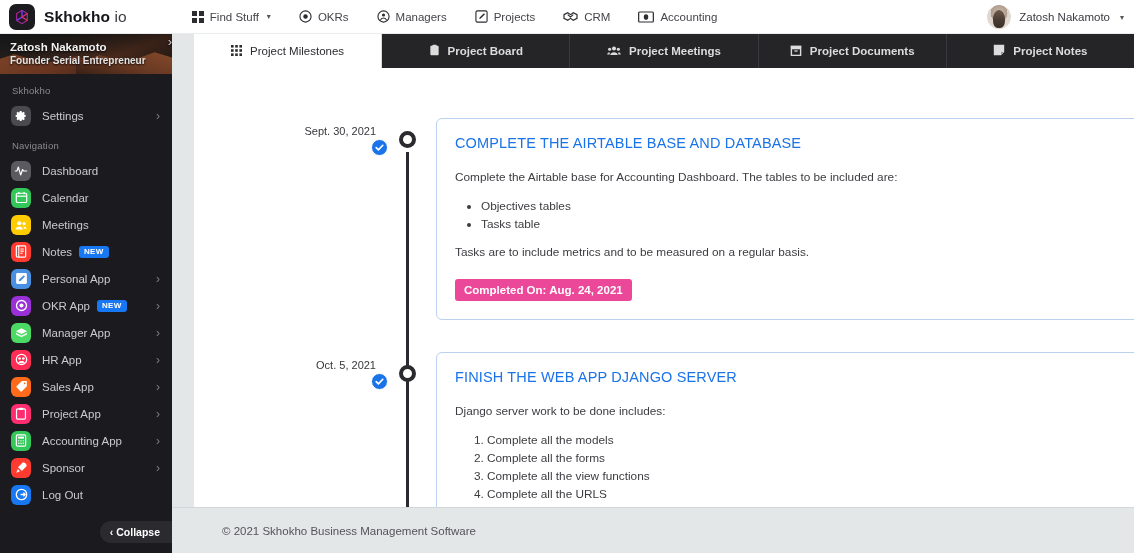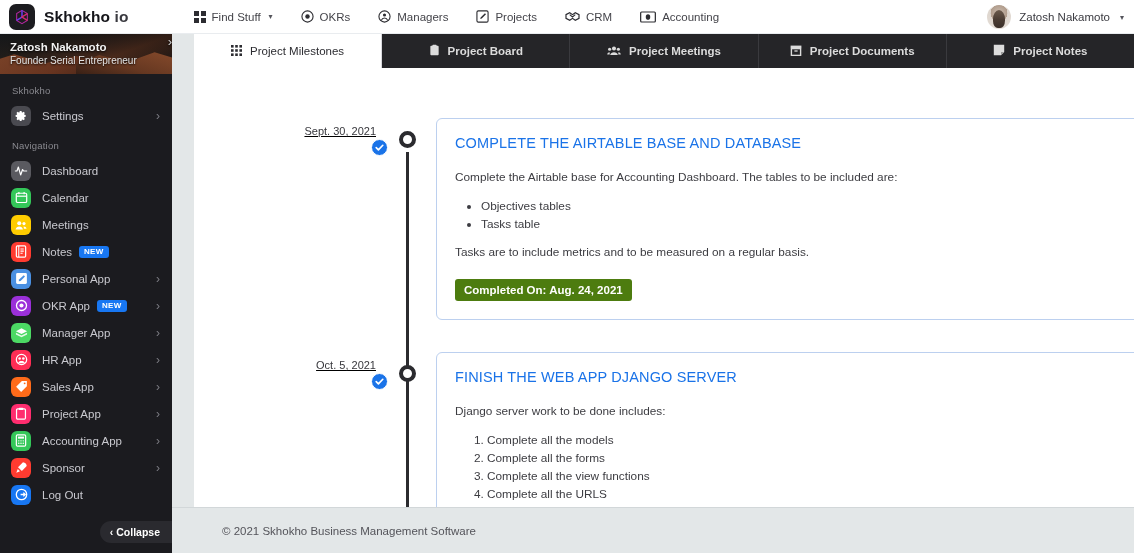--- a/index.html
+++ b/index.html
@@ -23,21 +23,21 @@
   .brand-logo {
     width: 26px; height: 26px; border-radius: 7px;
     background: #1c1c20;
     display: flex; align-items: center; justify-content: center;
     flex: none;
   }
   .brand-text {
     margin-left: 9px; font-size: 15.5px; color: #15151a; letter-spacing: .1px;
   }
   .brand-text b { font-weight: 700; }
-  .brand-text span { font-weight: 700; color: #3a3a40; }
+  .brand-text span { font-weight: 400; color: #3a3a40; }
 
   .topnav { display: flex; align-items: center; margin-left: 51px; gap: 0px; }
   .topnav-item {
     display: flex; align-items: center; gap: 6px;
     padding: 4px 14px; font-size: 11.5px; color: #44444a;
     cursor: pointer; white-space: nowrap;
   }
   .topnav-item .ti { display: flex; align-items: center; }
   .caret { font-size: 8px; margin-left: 2px; color: #55555c; }
 
@@ -85,21 +85,21 @@
     background: linear-gradient(200deg, #93512f 0%, #6b3a22 55%, #2e1b13 100%);
     clip-path: polygon(0 52%, 22% 18%, 48% 44%, 74% 8%, 100% 38%, 100% 100%, 0 100%);
     opacity: .92;
   }
   .side-user { position: relative; z-index: 2; }
   .side-user-name {
     font-size: 11.5px; font-weight: 700; color: #f2f2f2; line-height: 14px;
     text-shadow: 0 1px 2px rgba(0,0,0,.9);
   }
   .side-user-role {
-    font-size: 10px; font-weight: 400; color: #e4e4e4; line-height: 13px;
+    font-size: 10px; font-weight: 700; color: #e4e4e4; line-height: 13px;
     text-shadow: 0 1px 2px rgba(0,0,0,.9);
   }
   .side-user-chev {
     position: absolute; right: 0; top: 0; color: #cfcfcf; font-size: 13px; z-index: 3;
     text-shadow: 0 1px 2px rgba(0,0,0,.9);
   }
 
   .side-section {
     font-size: 9.5px; color: #8a8a90; padding: 11px 0 6px 12px; letter-spacing: .2px;
   }
@@ -159,21 +159,20 @@
   .timeline-area { position: relative; padding-top: 0; height: 485px; }
   .spine {
     position: absolute; left: 212px; top: 34px; width: 3px; height: 452px;
     background: #2b2b2f;
   }
 
   .milestone { position: relative; display: flex; }
   .ms-left {
     width: 212px; position: relative; padding-top: 6px; text-align: right;
     padding-right: 30px;
-    text-decoration: underline;
   }
   .ms-date { font-size: 11px; color: #37373c; line-height: 14px; }
   .ms-check {
     position: absolute; right: 18px; top: 21px;
     width: 17px; height: 17px; border-radius: 50%;
     background: #1a73e8; display: flex; align-items: center; justify-content: center;
     border: 1.5px solid #fff;
   }
   .ms-node {
     position: absolute; left: 205px; top: 13px;
@@ -191,21 +190,21 @@
     letter-spacing: .15px; line-height: 20px; margin-bottom: 16px;
   }
   .ms-para { font-size: 11.8px; color: #3c3c41; line-height: 17px; }
   .ms-list { margin: 11px 0 11px 26px; }
   .ms-list li { font-size: 11.8px; color: #3c3c41; line-height: 18px; }
   .ms-list.bulleted { list-style: disc; }
   .ms-list.numbered { list-style: decimal; margin-left: 32px; }
   .ms-para.after { margin-top: 11px; }
   .completed-badge {
     display: inline-block; margin-top: 18px;
-    background: #4d7c0f; color: #fff; font-weight: 700;
+    background: #ec4899; color: #fff; font-weight: 700;
     font-size: 11.5px; padding: 5px 9px; border-radius: 3px;
     cursor: pointer;
   }
   .bottom-btn {
     display: inline-block; margin-top: 18px;
     background: #1a73e8; border-radius: 3px;
     width: 176px; height: 10px;
   }
   .ms-gap { height: 32px; }
 

